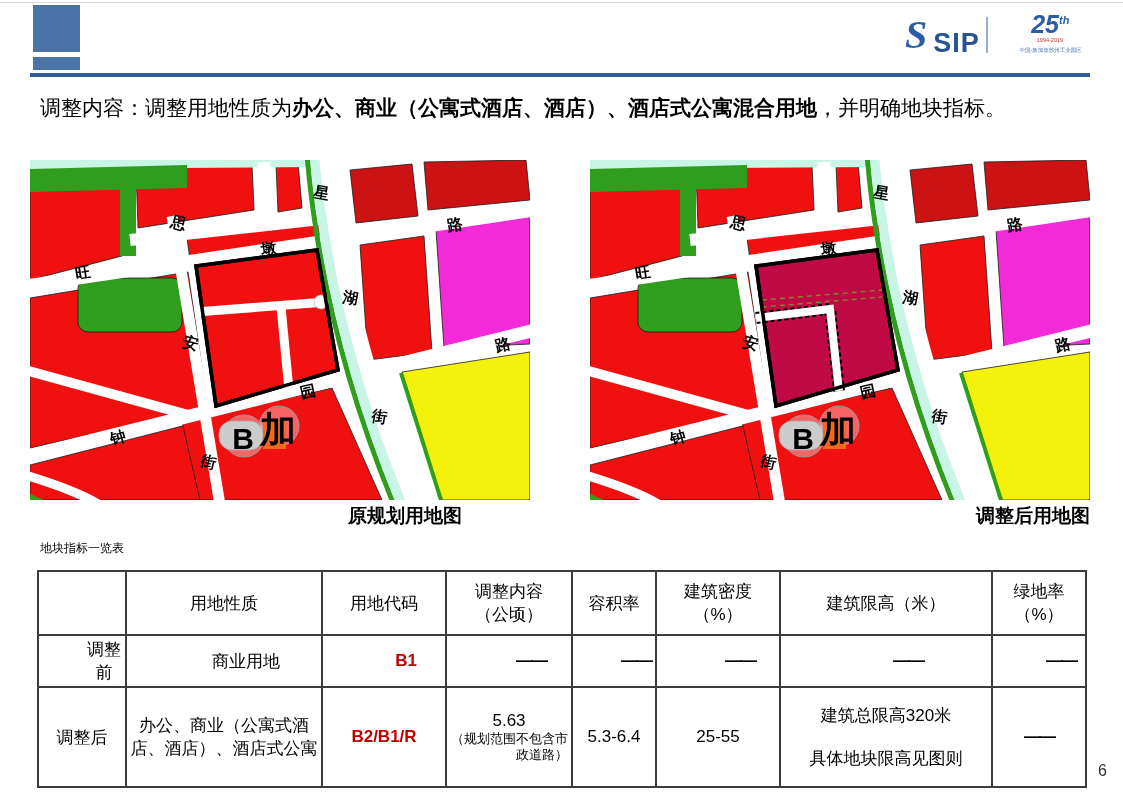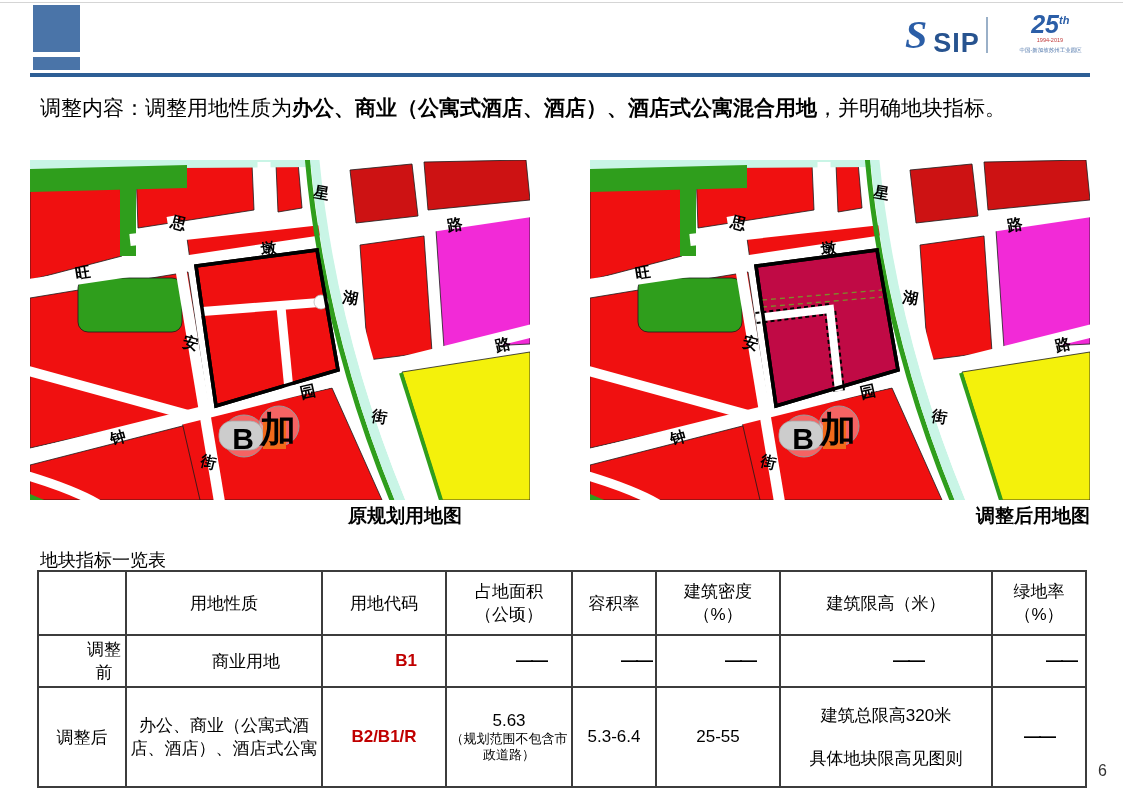--- a/index.html
+++ b/index.html
@@ -36,30 +36,30 @@
   svg.map{display:block;width:500px;height:340px;background:#fff;}
   .red{fill:#f01010;} .dred{fill:#cd1213;} .green{fill:#2f9e1c;} .greenf{fill:#2f9e1c;}
   .magenta{fill:#f22ad7;} .yellow{fill:#f4f10b;} .cyanf{fill:#c9f5e6;}
   .chgreen{stroke:#2f9e1c;fill:none;} .chcyan{stroke:#c9f5e6;fill:none;}
   .roadlbl{font-size:15.5px;font-weight:600;fill:#000;}
   .caption{position:absolute;top:503px;font-size:19px;font-weight:800;}
   .cap-left{left:280px;width:250px;text-align:center;}
   .cap-right{left:908px;width:250px;text-align:center;}
 
   
-  .tbl-caption{position:absolute;left:40px;top:540px;font-size:18px;margin-top:8px;}
+  .tbl-caption{position:absolute;left:40px;top:540px;font-size:12px;}
   table.spec{position:absolute;left:37px;top:570px;border-collapse:collapse;table-layout:fixed;}
   table.spec td{border:2px solid #3c3c3c;text-align:center;vertical-align:middle;
                 font-size:17px;padding:2px 3px;}
   table.spec .hrow td{height:58px;}
   table.spec .r1 td{height:38px;padding-left:47px;}
   table.spec .r2 td{height:94px;}
   .code{color:#c00000;font-weight:800;font-size:20px;}
   .dash{letter-spacing:-2px;font-weight:600;}
-  .note{font-size:13px;line-height:1.25;display:block;}
+  .note{font-size:13px;line-height:1.25;display:block;text-align:right;}
   .hl2{display:block;}
   .gap2{margin-top:20px;}
 
   .page-num{position:absolute;left:1098px;top:762px;font-size:16px;color:#333;}
 </style>
 </head>
 <body>
 
 <div class="slide">
   <div class="topline"></div>
@@ -242,21 +242,21 @@
       <col style="width:84px">
         <col style="width:124px">
         <col style="width:212px">
         <col style="width:94px">
     </colgroup>
     <tbody>
         <tr class="hrow">
       <td></td>
       <td>用地性质</td>
       <td>用地代码</td>
-      <td><span>占地面积</span><span class="hl2">（公顷）</span></td>
+      <td><span>调整内容</span><span class="hl2">（公顷）</span></td>
       <td>容积率</td>
       <td><span>建筑密度</span><span class="hl2">（%）</span></td>
       <td>建筑限高（米）</td>
       <td><span>绿地率</span><span class="hl2">（%）</span></td>
     </tr>
     <tr class="r1">
       <td>调整前</td>
       <td>商业用地</td>
       <td class="code">B1</td>
       <td class="dash">——</td>

